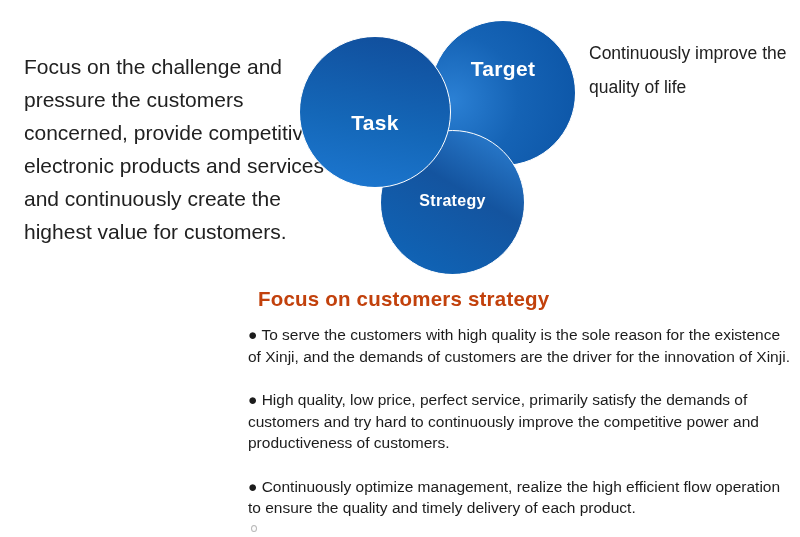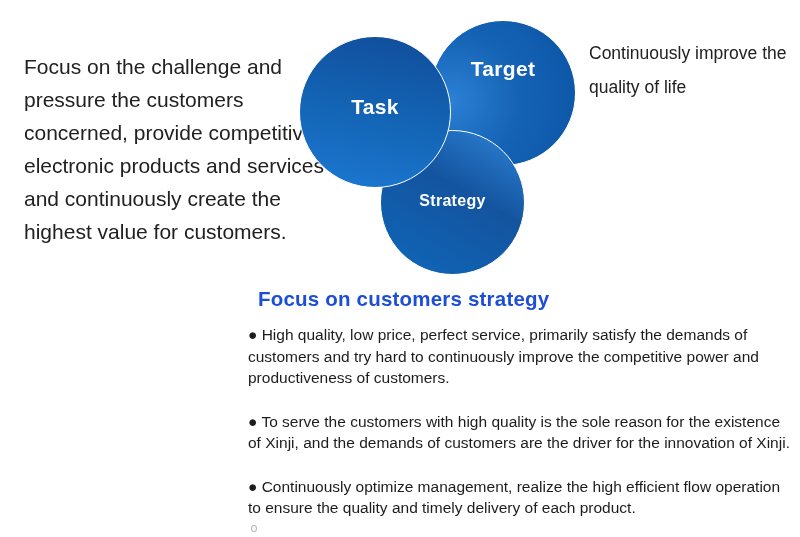--- a/index.html
+++ b/index.html
@@ -29,26 +29,26 @@
   }
   .circle-task{
     left:299px; top:36px; width:152px; height:152px; z-index:3;
     background:linear-gradient(192deg, #11509e 8%, #1467b8 58%, #1d78d2 100%);
   }
   .clabel{
     position:absolute; left:0; width:100%; text-align:center;
     color:#ffffff; font-weight:bold; font-size:21px; letter-spacing:0.3px;
   }
   .circle-target .clabel{top:36px;}
-  .circle-task .clabel{top:58px;}
+  .circle-task .clabel{top:74px;}
   .circle-strategy .clabel{top:61px; font-size:16px;}
 
   .section-heading{
     position:absolute; left:258px; top:287px; margin:0;
-    font-size:20.5px; font-weight:bold; color:#1d4ed8; letter-spacing:0.2px;
+    font-size:20.5px; font-weight:bold; color:#c2410c; letter-spacing:0.2px;
   }
   .bullets{
     position:absolute; left:248px; top:324px; width:544px;
     font-size:15.5px; line-height:21.5px; color:#1c1c1c;
   }
   .bullet{margin:0 0 22px 0;}
 
   .artifact{
     position:absolute; left:251px; top:525px; width:4px; height:5px;
     border:1px solid #b9b9b9; border-radius:50%; background:#fdfdfd;
@@ -71,20 +71,20 @@
       <span class="clabel">Strategy</span>
     </div>
     <div class="circle circle-task">
       <span class="clabel">Task</span>
     </div>
   </div>
 
   <h2 class="section-heading">Focus on customers strategy</h2>
 
   <div class="bullets">
+    <p class="bullet">●  To serve the customers with high quality is the sole reason for the existence of Xinji, and the demands of customers are the driver for the innovation of Xinji.</p>
     <p class="bullet">● High quality, low price, perfect service, primarily satisfy the demands of customers and try hard to continuously improve the competitive power and productiveness of customers.</p>
-    <p class="bullet">●  To serve the customers with high quality is the sole reason for the existence of Xinji, and the demands of customers are the driver for the innovation of Xinji.</p>
     <p class="bullet">● Continuously optimize management, realize the high efficient flow operation to ensure the quality and timely delivery of each product.</p>
   </div>
 
   <span class="artifact"></span>
 
 </div>
 
 </body></html>

